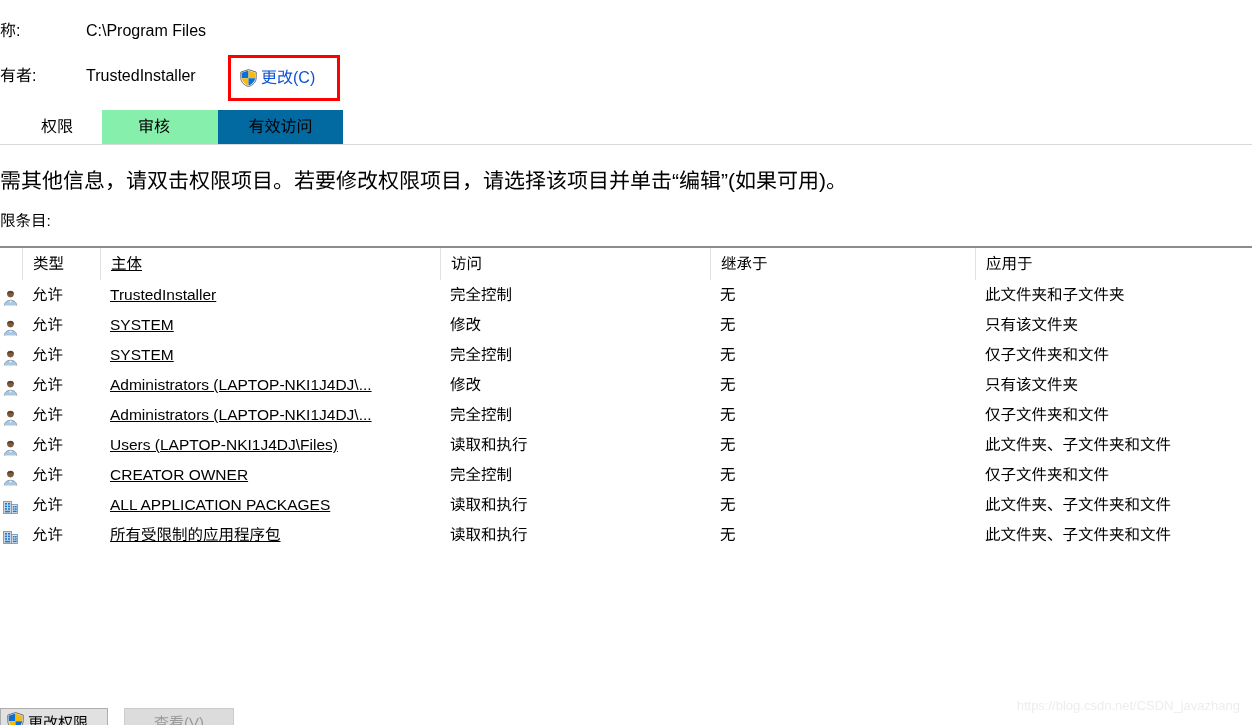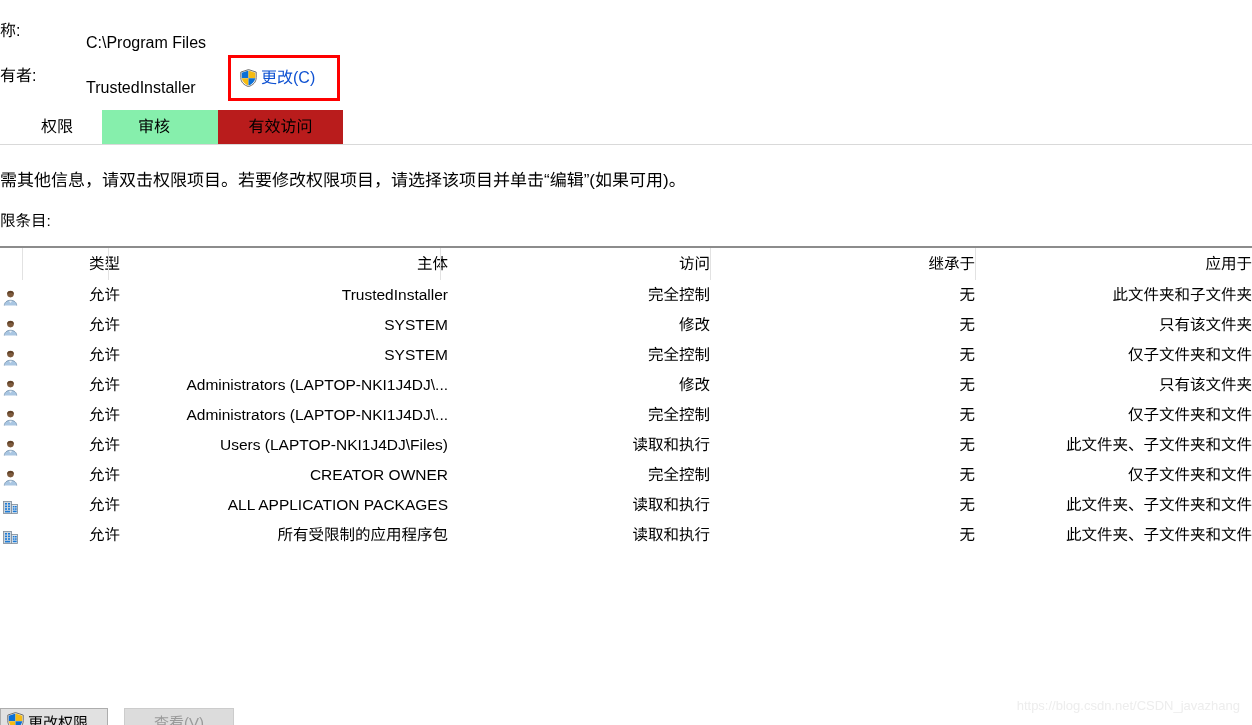--- a/index.html
+++ b/index.html
@@ -29,21 +29,21 @@
   }
   .info-label {
     position: absolute;
     left: 0;
     top: 0;
     font-size: 16px;
     color: #000;
   }
   .info-value {
     position: absolute;
-    top: 12px;
+    top: 0;
     left: 86px;
     font-size: 16px;
     color: #000;
   }
 
   #row-name  { top: 20px; width: 500px; }
   #row-owner { top: 65px; width: 500px; padding-left: 6px; }
 
   
   #change-owner-box {
@@ -111,34 +111,34 @@
   .tab.active {
     background: #ffffff;
     border-bottom: 1px solid #ffffff;
     z-index: 3;
   }
   .tab.inactive {
     background: #86efac;
     z-index: 1;
   }
   .tab.hover {
-    background: #b91c1c;
+    background: #0369a1;
     z-index: 2;
   }
   #tab-permissions { left: 12px;   width: 90px;  }
   #tab-audit       { left: 90px;  width: 128px; }
   #tab-effective   { left: 218px; width: 125px; }
 
   
   #description {
     position: absolute;
     left: 0;
     top: 170px;
     width: 1252px;
-    font-size: 17px;
+    font-size: 21px;
     line-height: 22px;
     color: #000;
     white-space: nowrap;
     overflow: hidden;
   }
   #entries-label {
     position: absolute;
     left: 0;
     top: 208px;
     font-size: 15.5px;
@@ -149,21 +149,20 @@
   
   #entries-list {
     position: absolute;
     left: 0;
     top: 246px;
     width: 1252px;
     height: 440px;
     background: #ffffff;
     border-top: 2px solid #8c8c8c;
     box-sizing: border-box;
-    text-align: right;
   }
   .list-header {
     position: relative;
     height: 32px;
     width: 1252px;
   }
   .hcell {
     position: absolute;
     top: 0;
     height: 32px;
@@ -193,21 +192,21 @@
     padding-left: 10px;
     box-sizing: border-box;
     white-space: nowrap;
     overflow: hidden;
     cursor: default;
   }
 
   
   .c-icon   { left: 0px;   width: 22px; padding-left: 0; }
   .c-type   { left: 22px;  width: 98px; }
-  .c-princ  { left: 108px; width: 340px; }
+  .c-princ  { left: 100px; width: 340px; text-decoration: underline; }
   .c-access { left: 440px; width: 270px; }
   .c-inherit{ left: 710px; width: 265px; }
   .c-apply  { left: 975px; width: 277px; }
 
   .row-icon {
     position: absolute;
     left: 2px;
     top: 6px;
     width: 17px;
     height: 17px;

